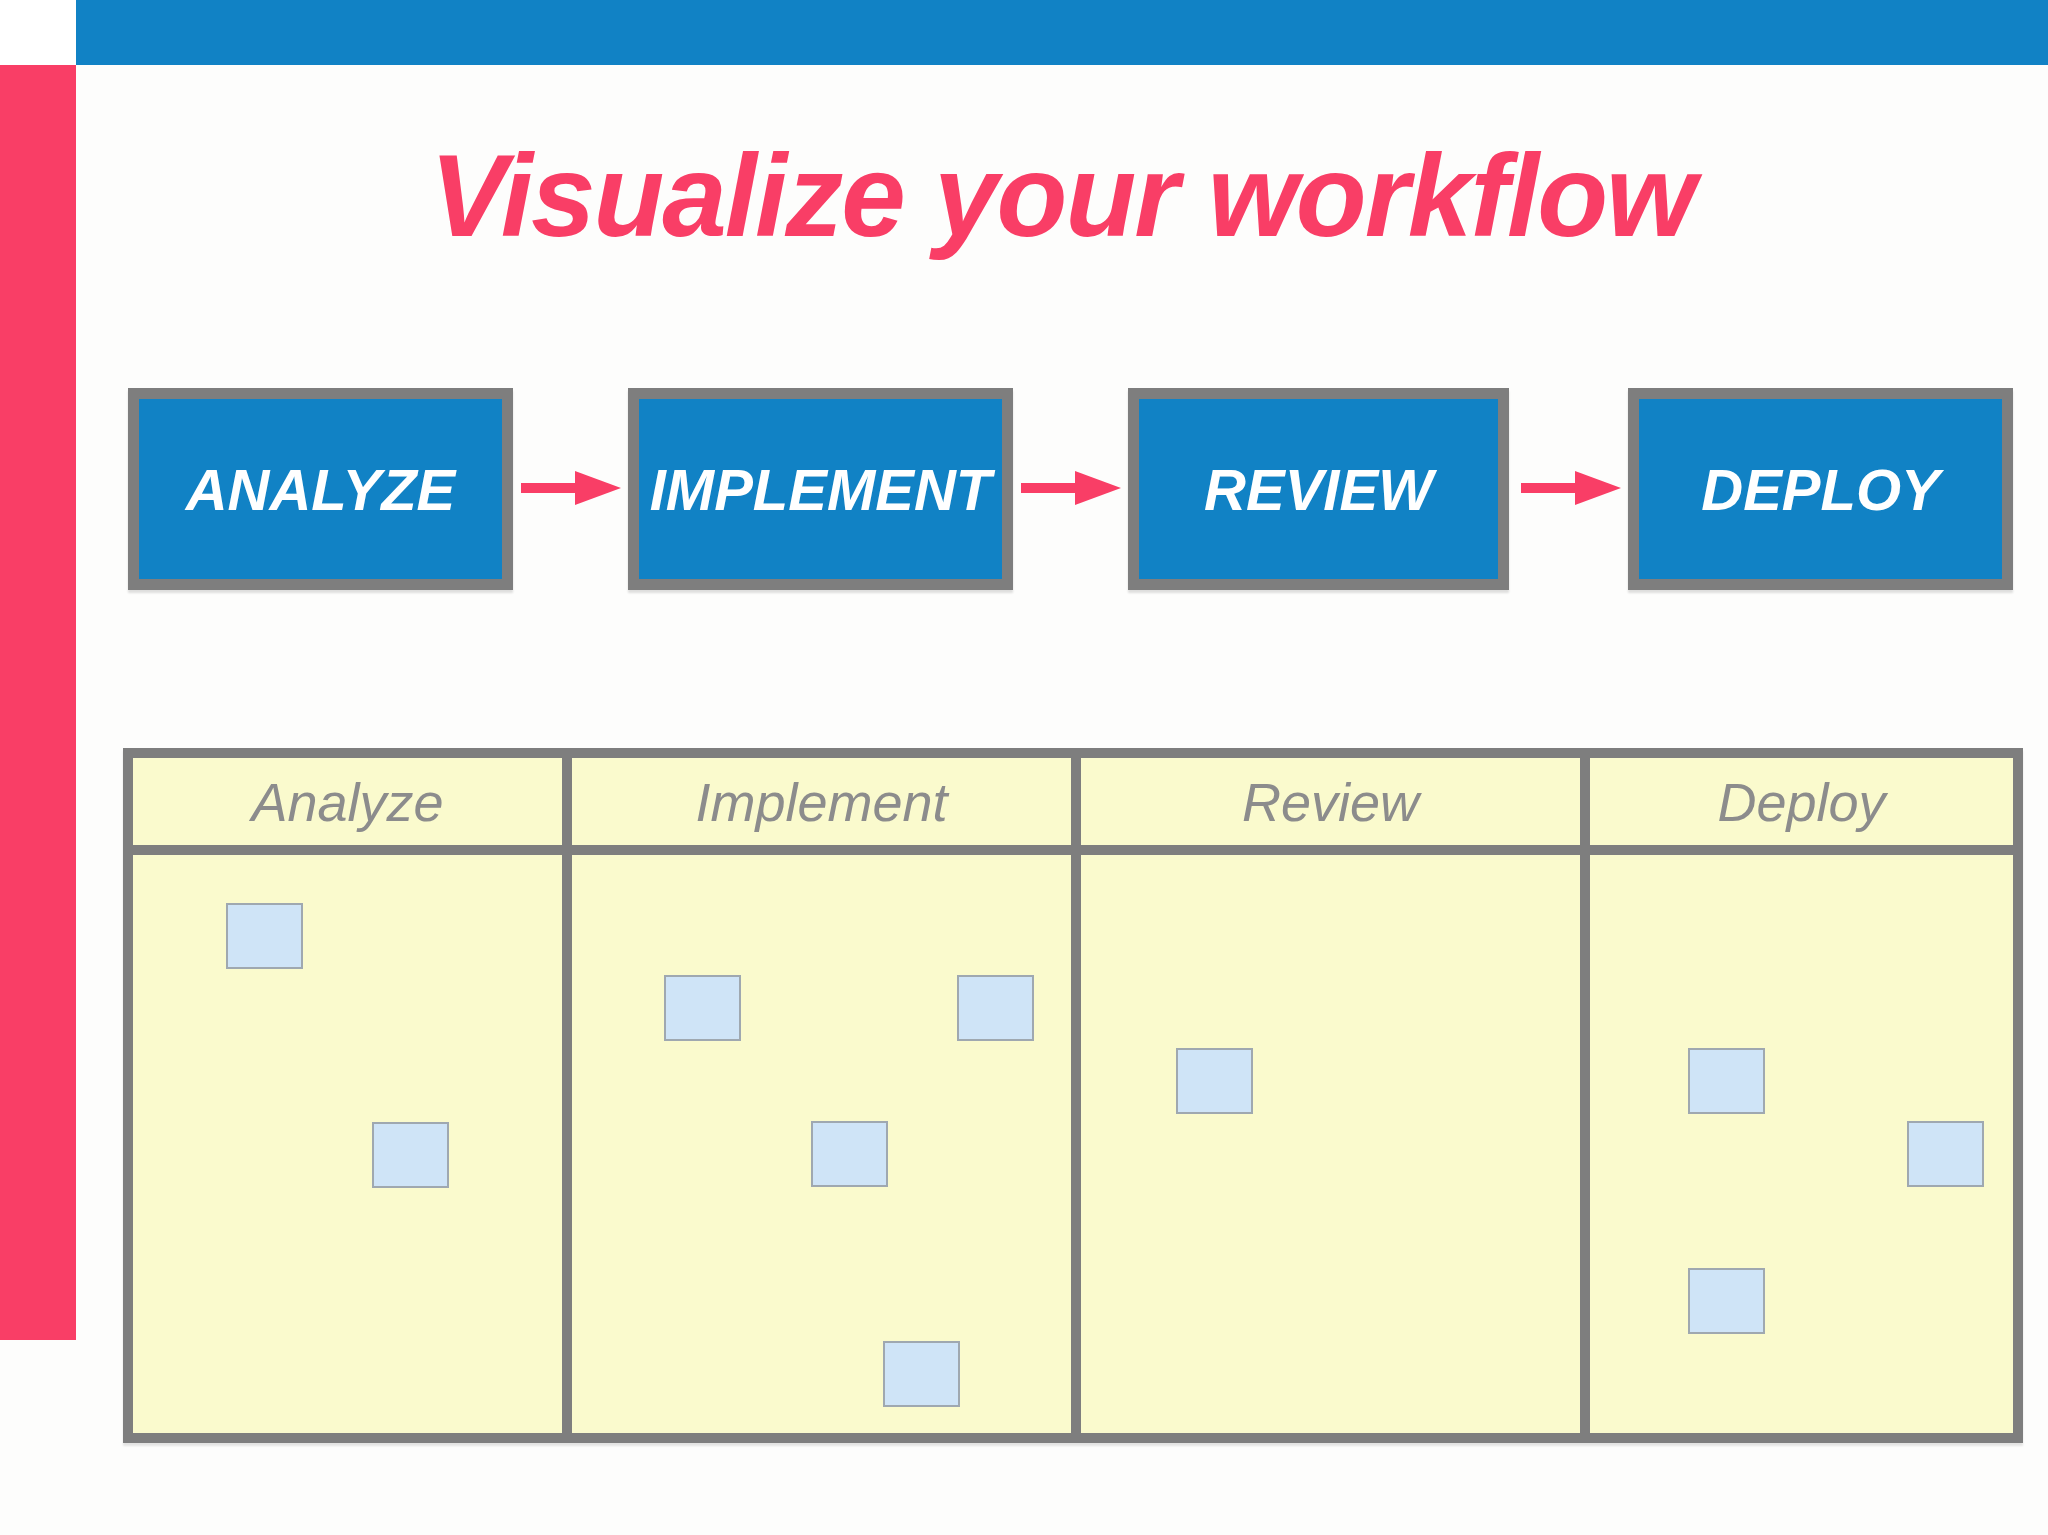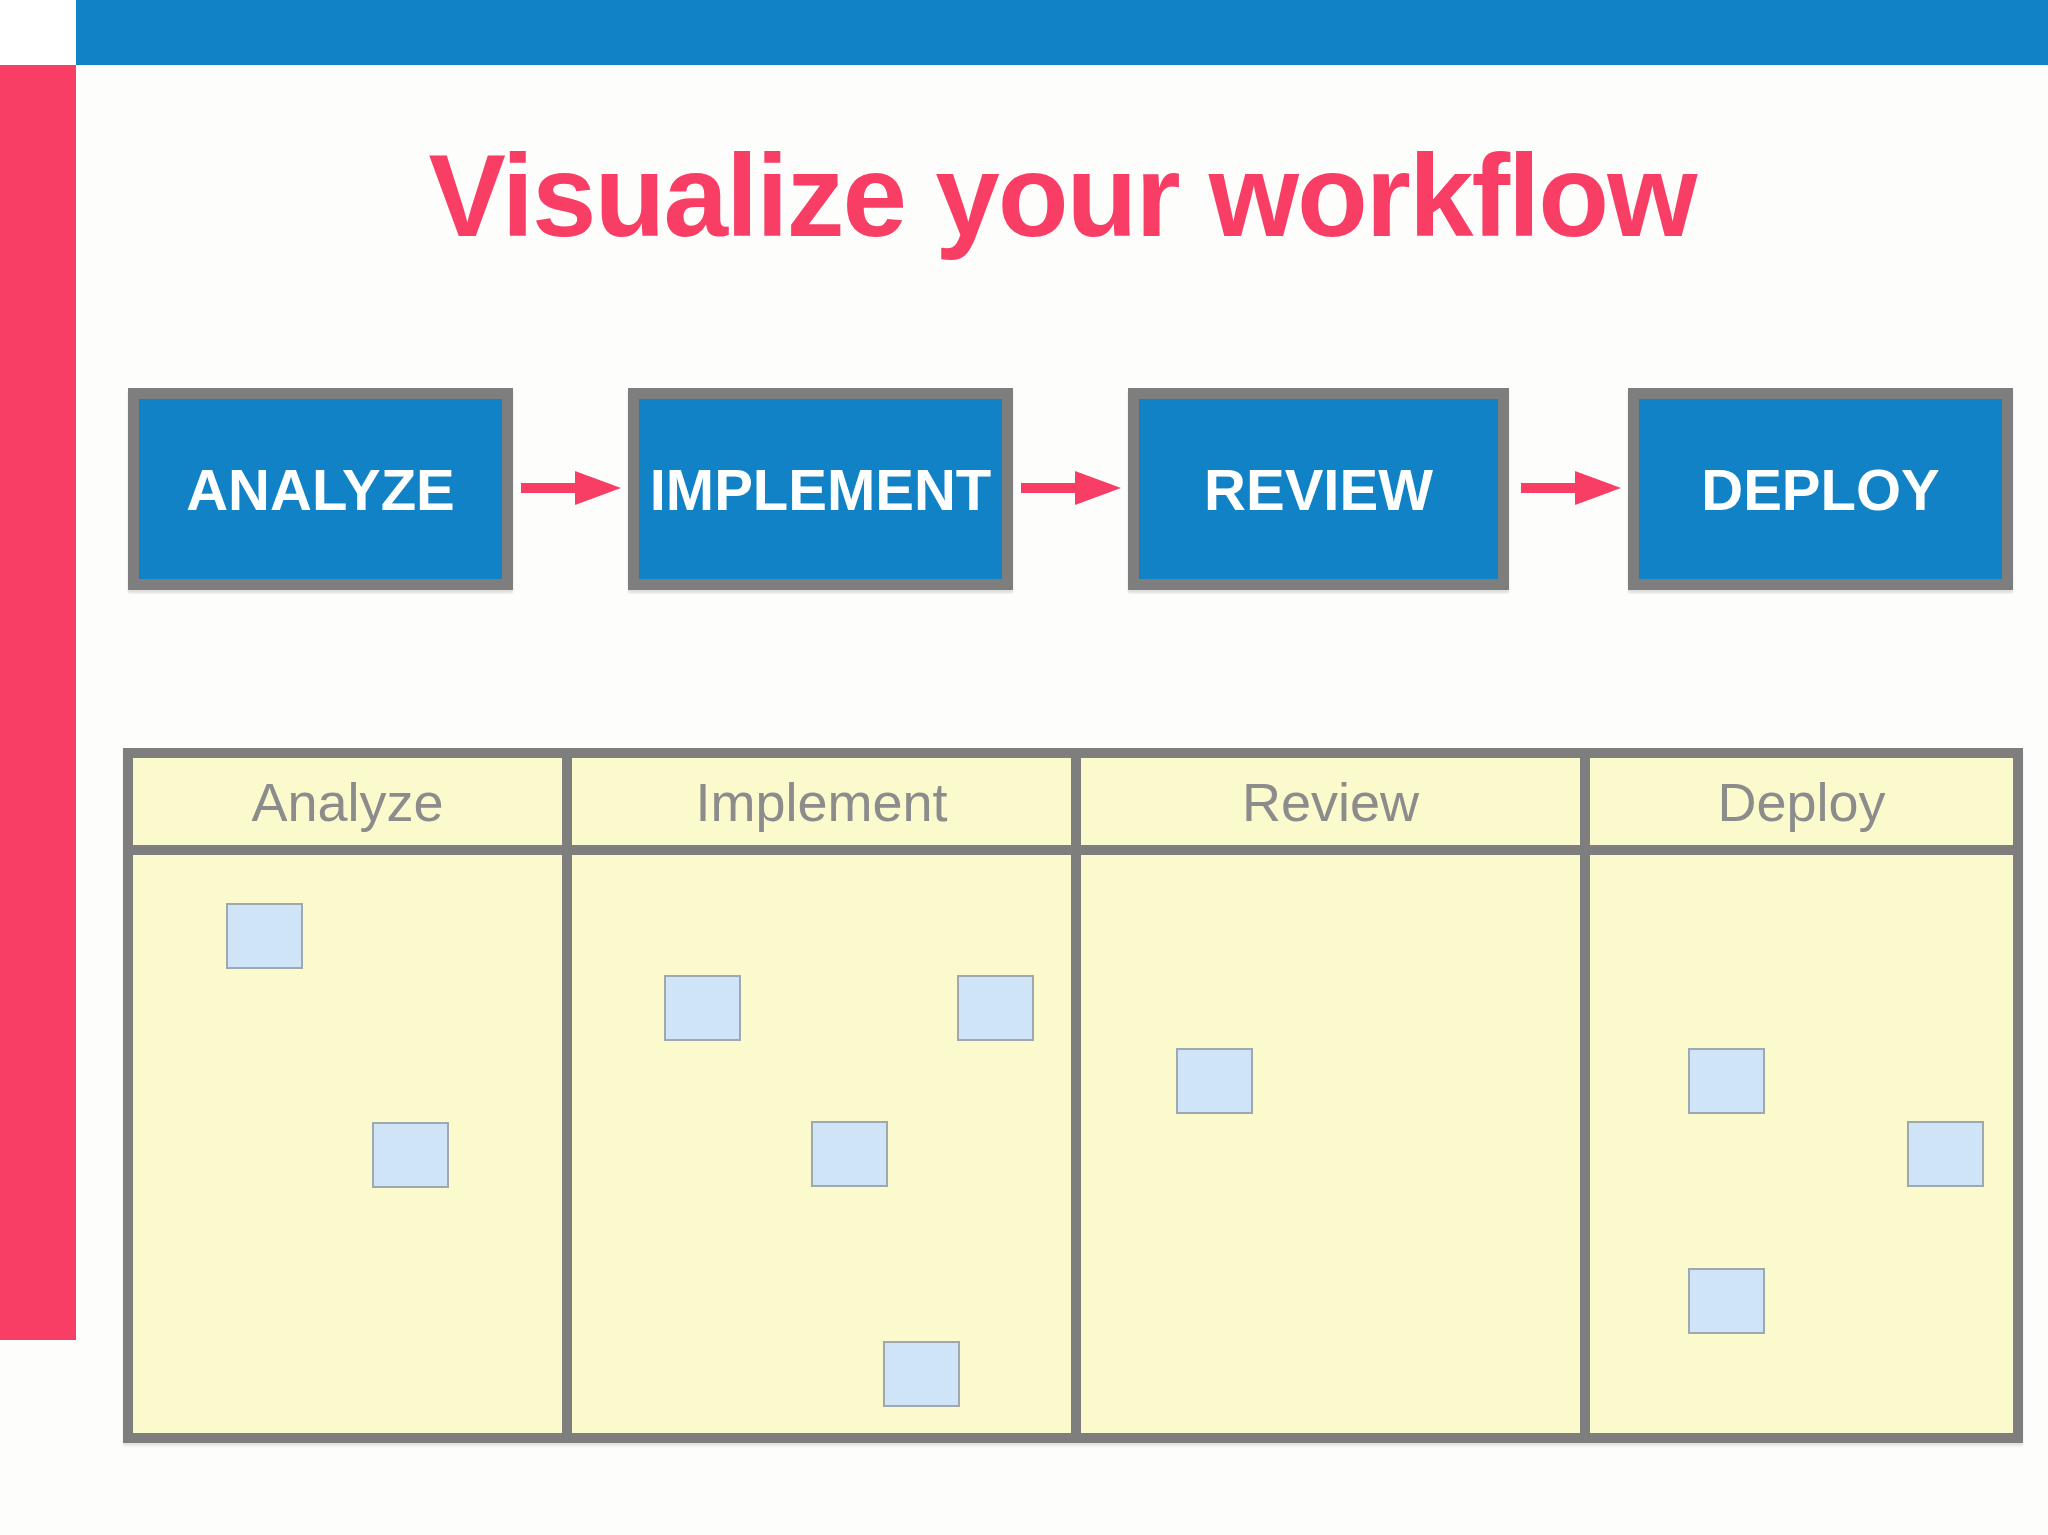--- a/index.html
+++ b/index.html
@@ -7,21 +7,21 @@
     --blue:#1182C5;
     --yellow:#FAFACD;
     --gray:#7E7E7E;
     --note-blue:#CFE4F7;
     --header-gray:#8C8C8C;
     --bg:#FDFDFC;
   }
   *{margin:0;padding:0;box-sizing:border-box;}
   html,body{width:2048px;height:1535px;}
   body{font-family:"Liberation Sans",sans-serif;background:var(--bg);overflow:hidden;}
-  .slide{position:relative;width:2048px;height:1340px;background:var(--bg);}
+  .slide{position:relative;width:2048px;height:1340px;background:var(--bg);font-style:italic;}
 
   
   .corner-square{position:absolute;left:0;top:0;width:76px;height:65px;background:#FFFFFF;}
   .top-bar{position:absolute;left:76px;top:0;right:0;height:65px;background:var(--blue);}
   .side-bar{position:absolute;left:0;top:65px;width:76px;bottom:0;background:var(--pink);}
 
   
   .title{
     position:absolute;top:138px;left:76px;right:0;
     text-align:center;

